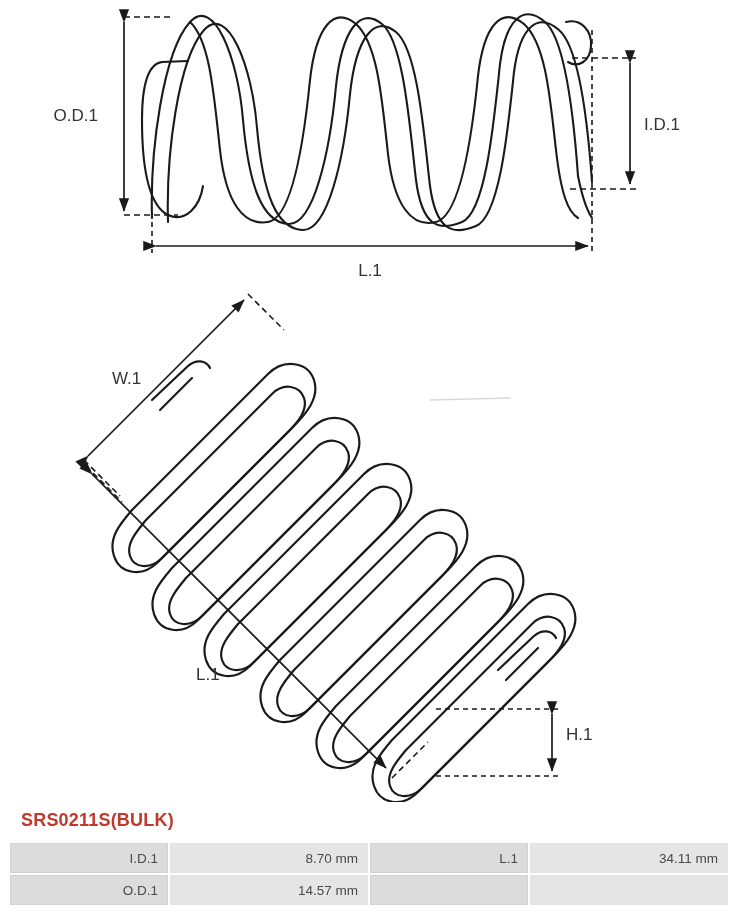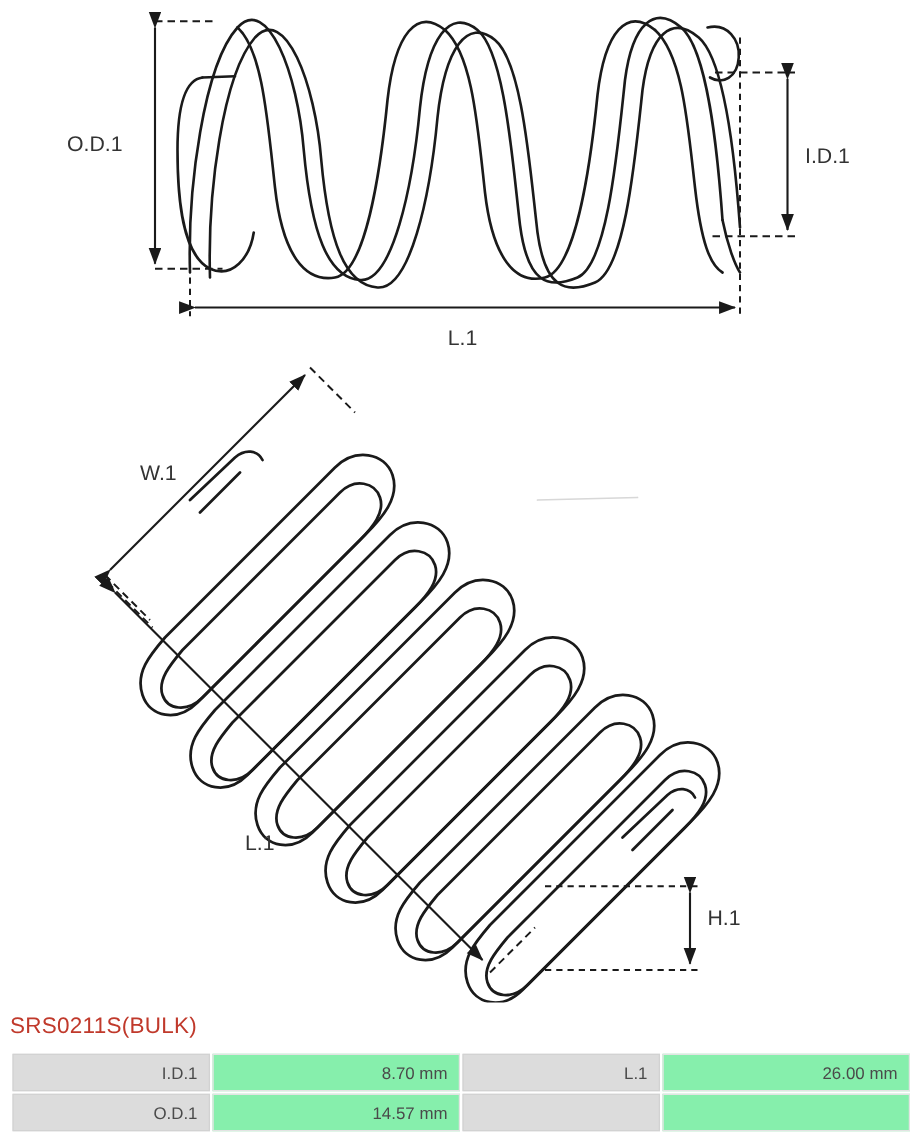--- a/index.html
+++ b/index.html
@@ -10,23 +10,23 @@
     overflow:hidden;
     position:relative;
   }
   #stage{position:relative;width:730px;height:913px;}
 
   .draw{position:absolute;left:0;top:0;}
 
   
   .part-title{
     position:absolute;
-    left:8px; top:810px;
+    left:21px; top:810px;
     font-size:18px;
-    font-weight:400;
+    font-weight:700;
     letter-spacing:.2px;
     color:#c0392b;
     white-space:nowrap;
   }
 
   
   .spec-table{
     position:absolute;
     left:8px; top:841px;
     width:722px;
@@ -43,21 +43,21 @@
     vertical-align:middle;
     white-space:nowrap;
     overflow:hidden;
   }
   .lbl{
     background:#dcdcdc;
     border:1px solid #d2d2d2;
     width:138px;
   }
   .val{
-    background:#86efac;
+    background:#e5e5e5;
     border:1px solid #e3e3e3;
   }
   .lbl.empty, .val.empty{}
 </style>
 </head>
 <body>
 
 <div id="stage">
 
   <svg class="draw" width="738" height="290" viewBox="0 0 738 290">
@@ -204,21 +204,21 @@
   </svg>
 
   <div class="part-title">SRS0211S(BULK)</div>
 
   <table class="spec-table">
     <tbody>
       <tr>
         <td class="lbl">I.D.1</td>
         <td class="val">8.70 mm</td>
         <td class="lbl">L.1</td>
-        <td class="val">26.00 mm</td>
+        <td class="val">34.11 mm</td>
       </tr>
       <tr>
         <td class="lbl">O.D.1</td>
         <td class="val">14.57 mm</td>
         <td class="lbl empty"></td>
         <td class="val empty"></td>
       </tr>
     </tbody>
   </table>
 

